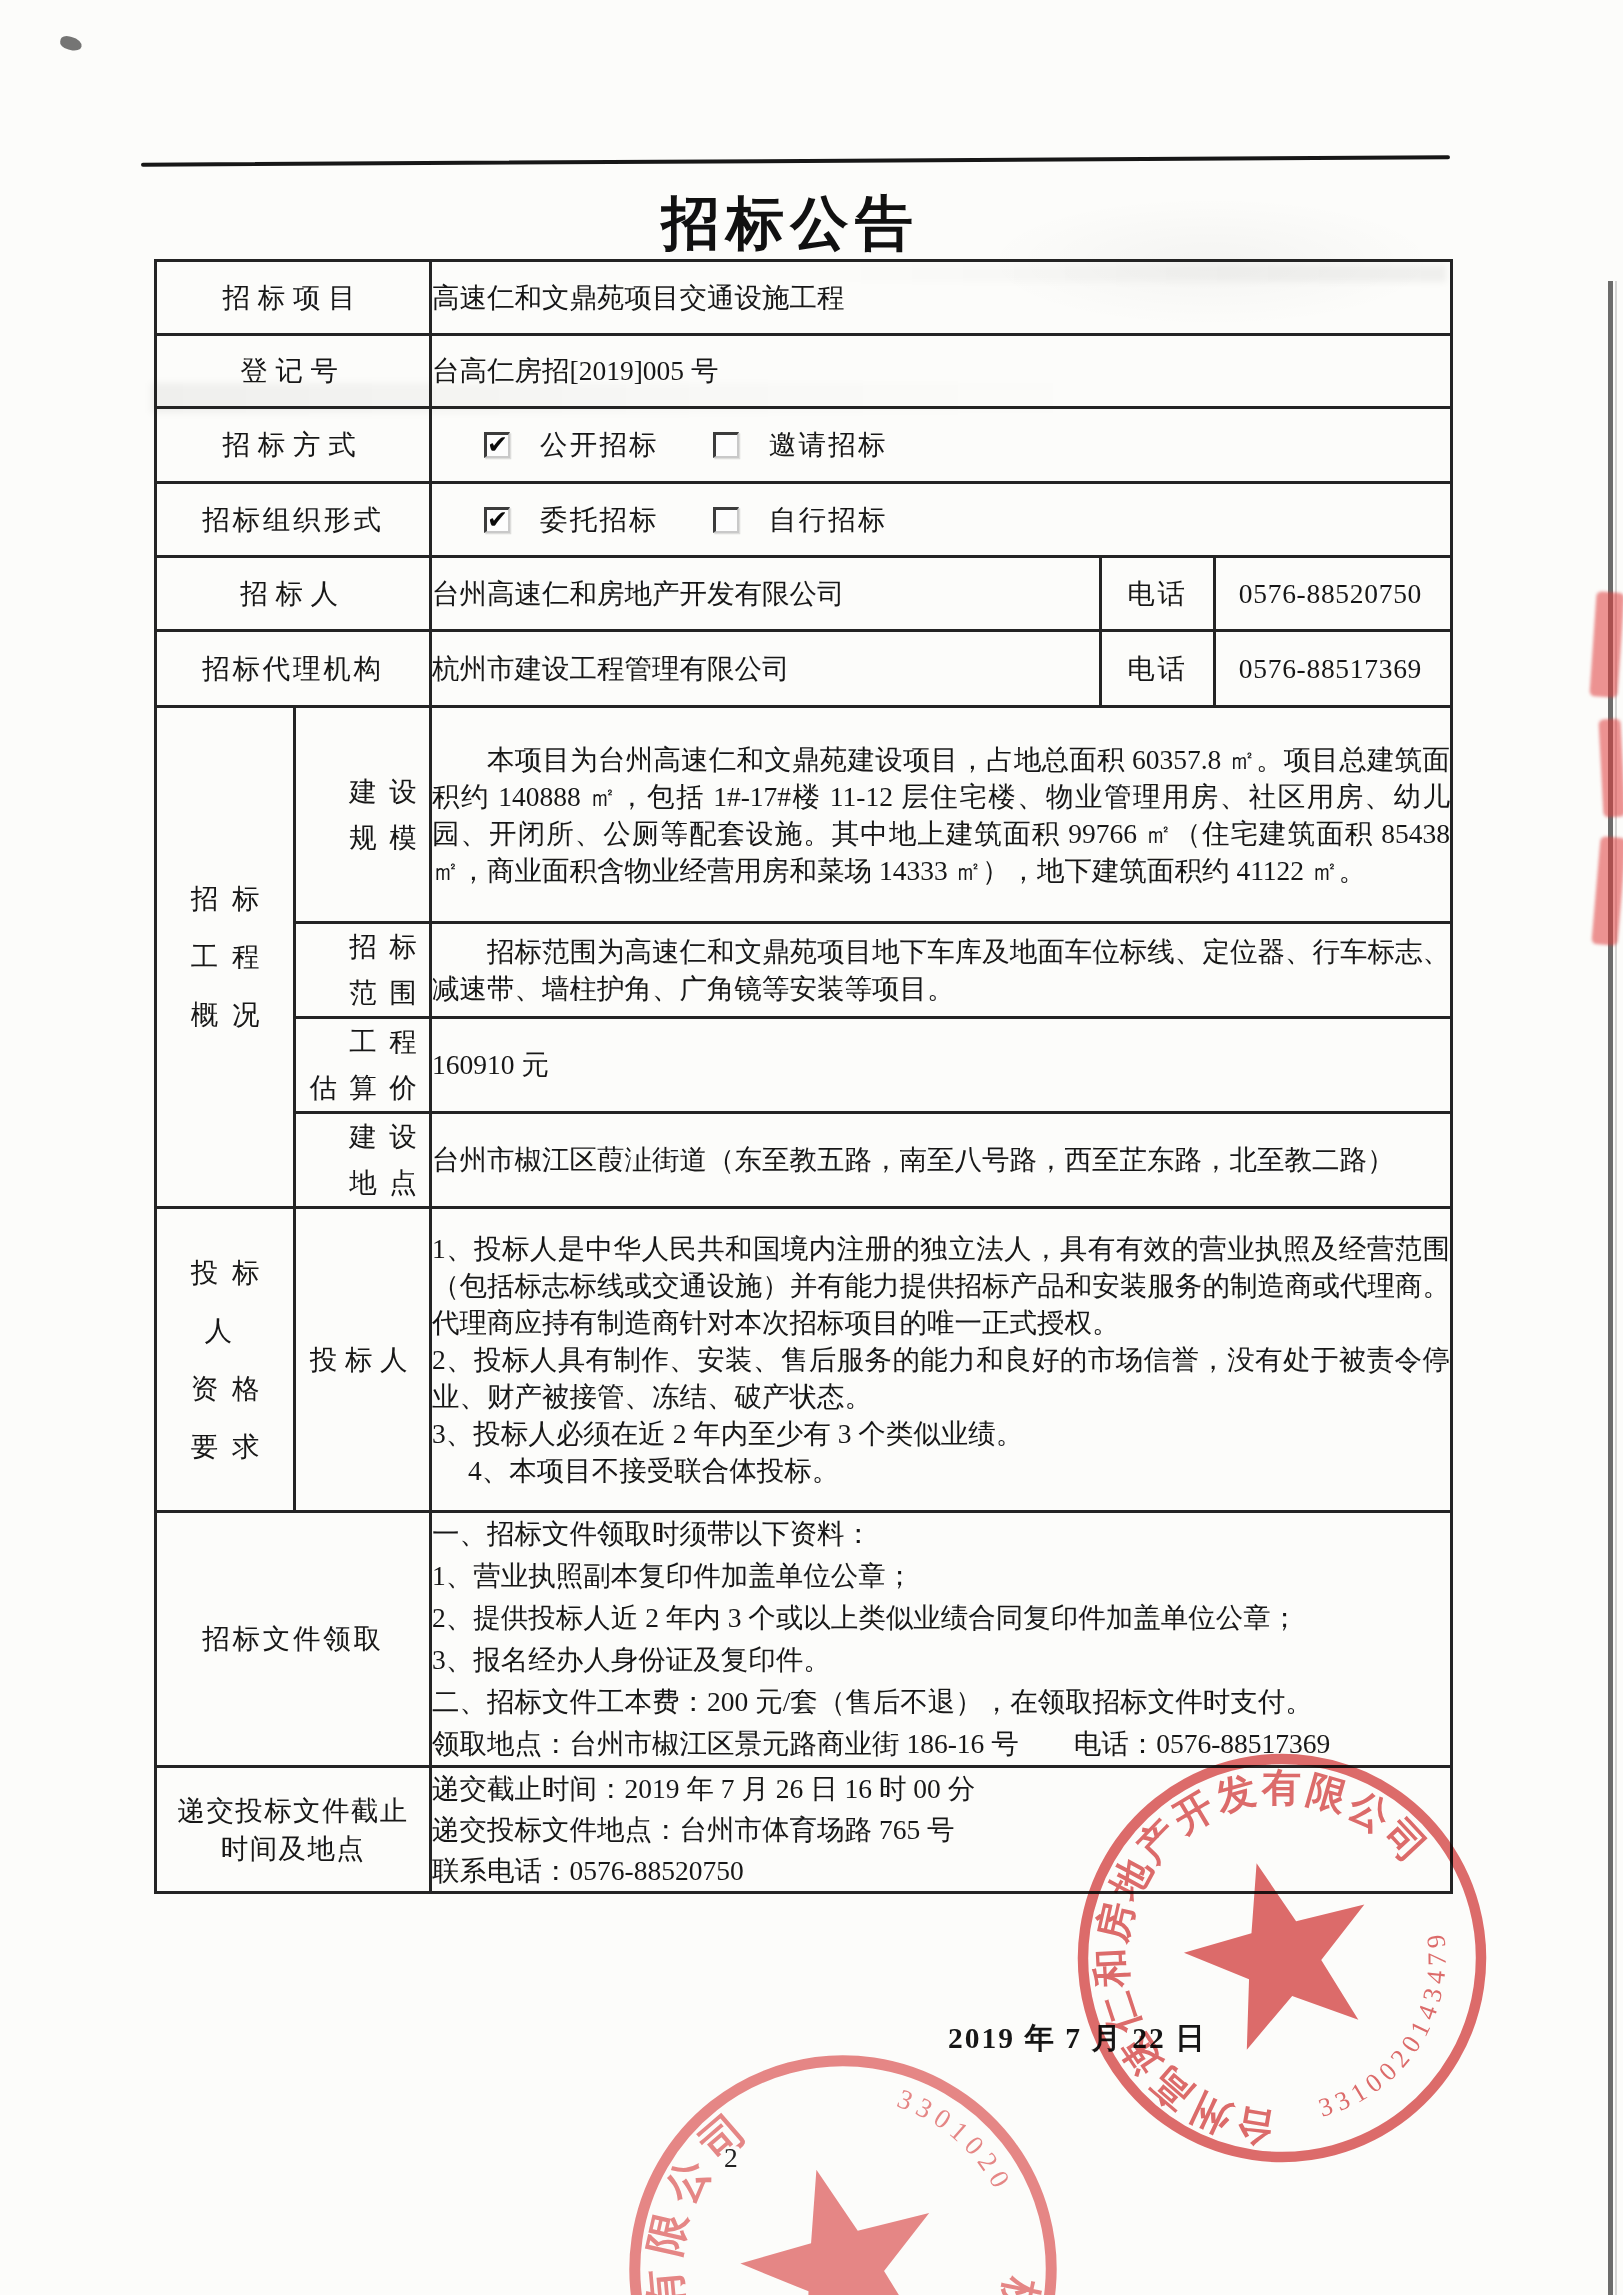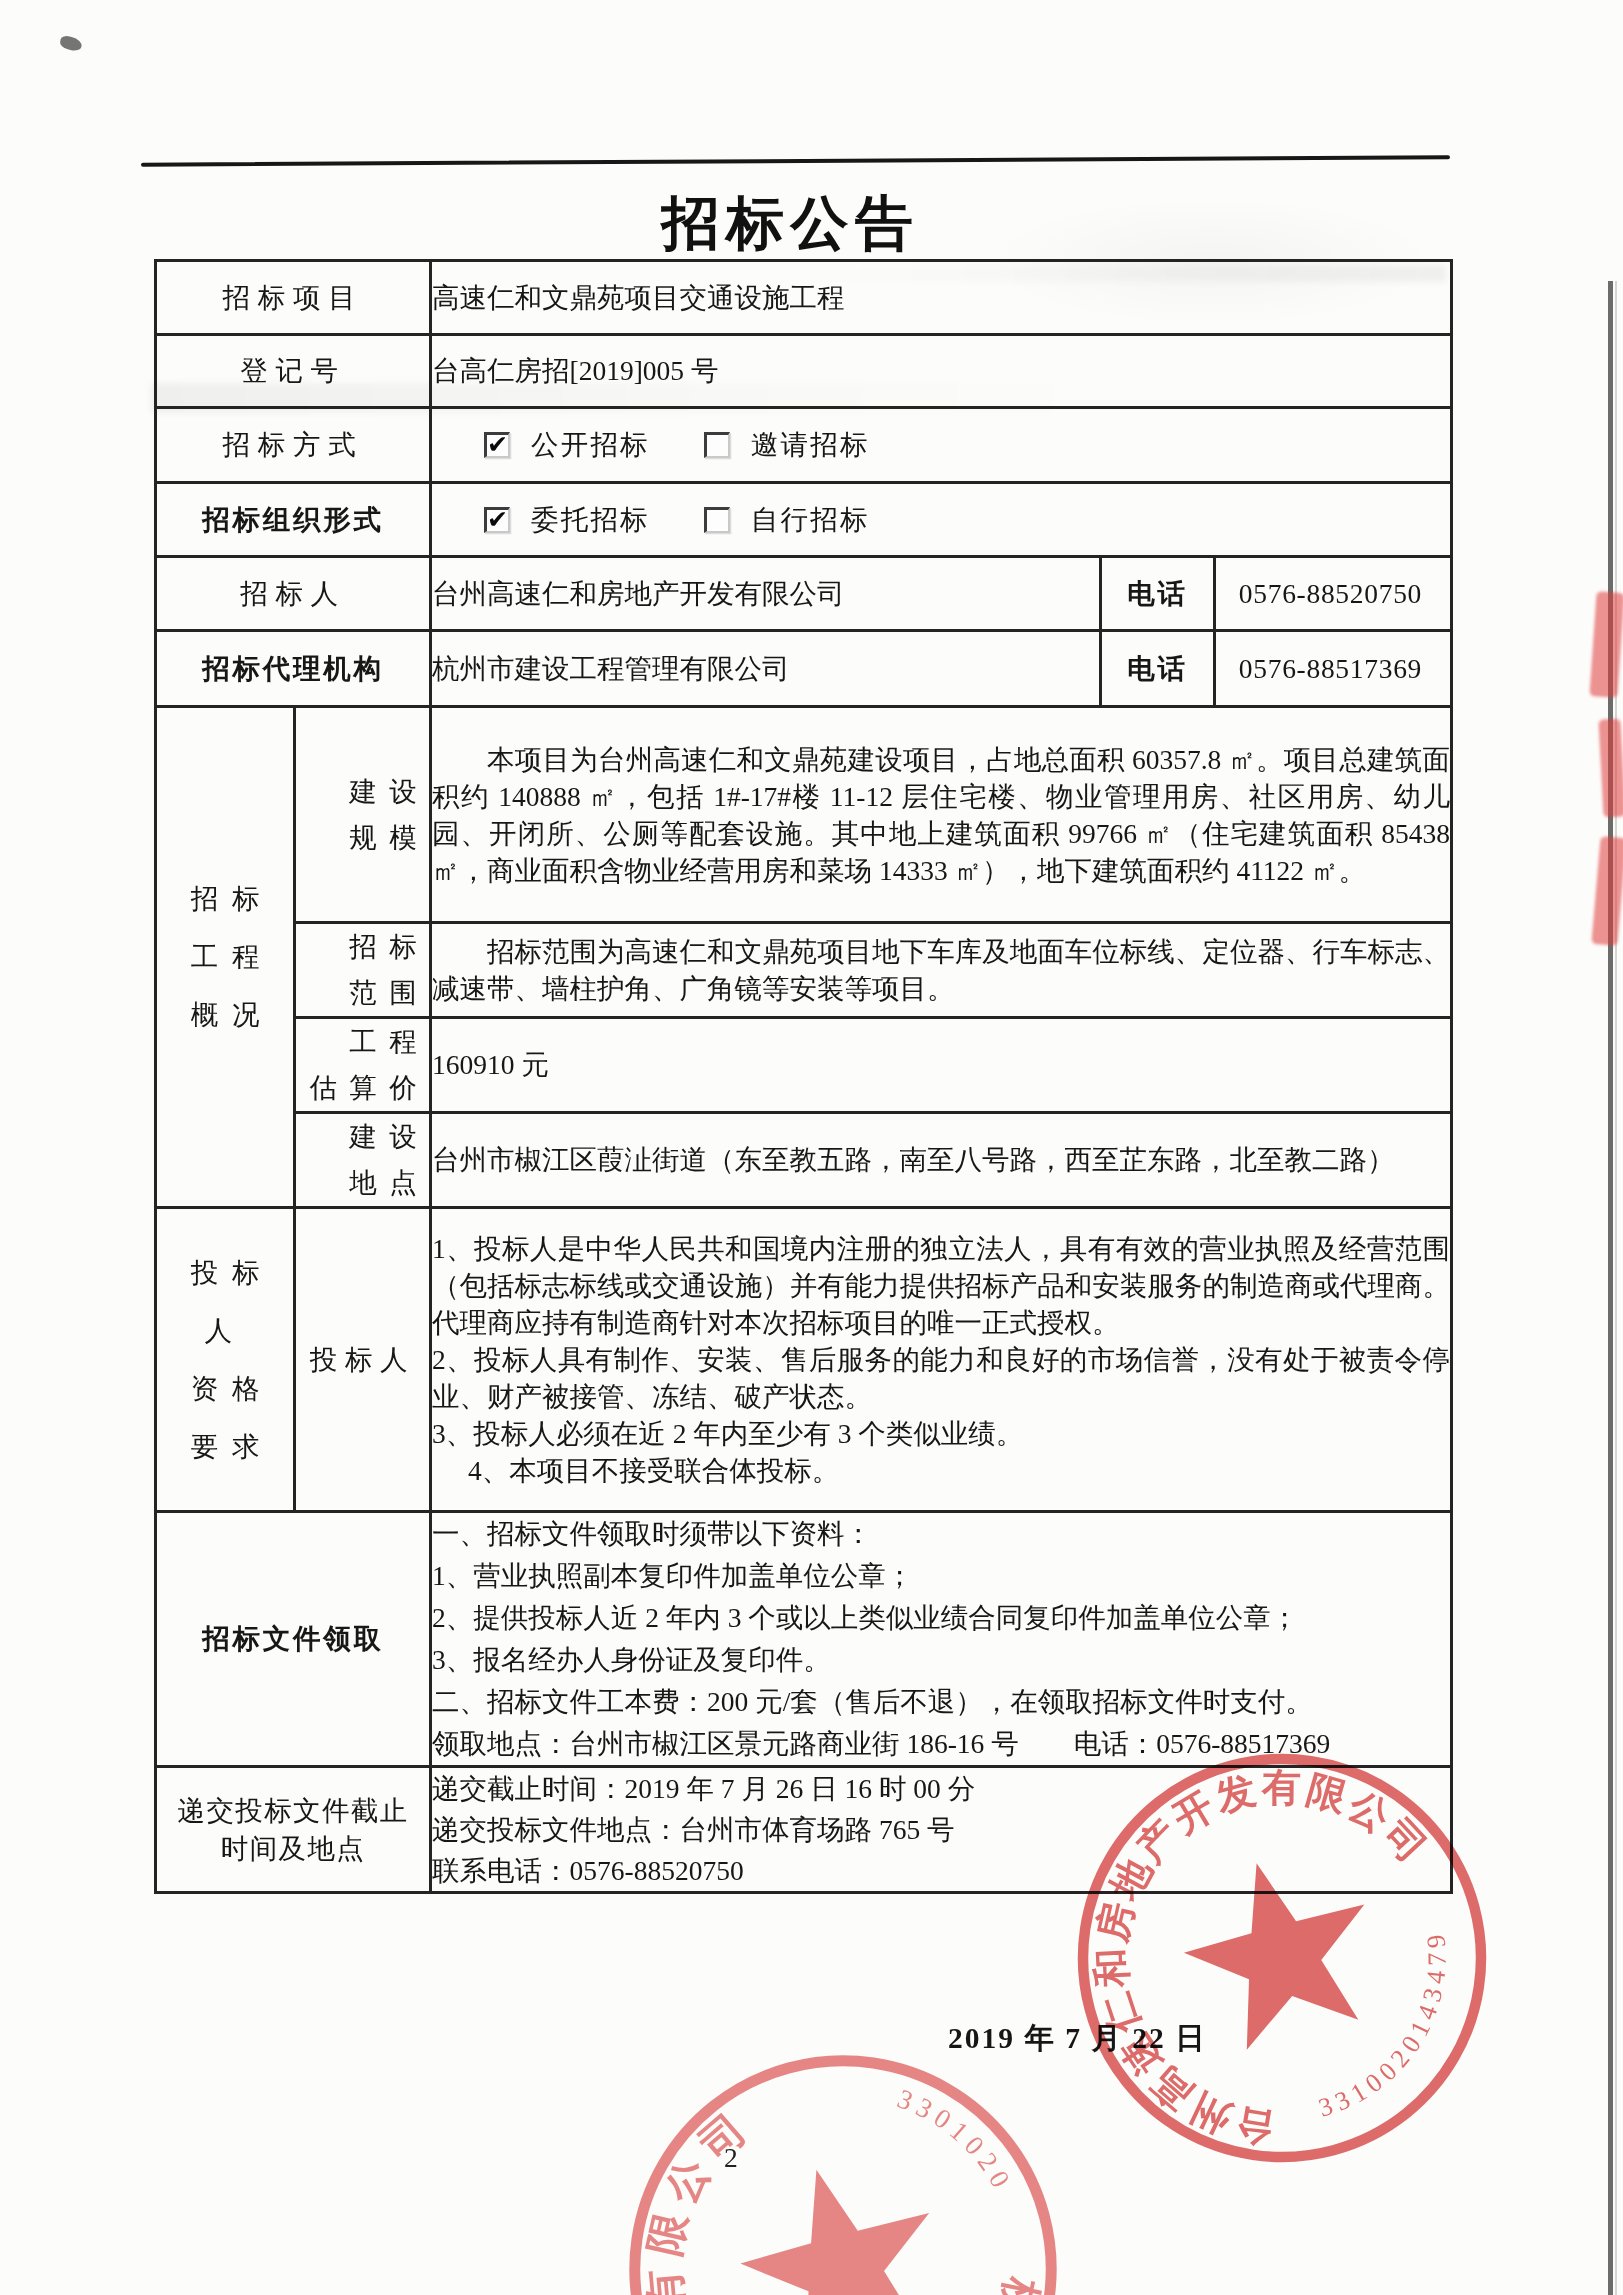--- a/index.html
+++ b/index.html
@@ -39,21 +39,21 @@
     font-size:58px;font-weight:900;letter-spacing:6.5px;color:#111;
   }
 
   .tbl-wrap{position:absolute;left:154px;top:259px;width:1296px;}
   table.tender{border-collapse:collapse;table-layout:fixed;width:1296px;}
   table.tender td{
     border:3.3px solid #242424;vertical-align:middle;
     font-size:27.5px;color:#171717;padding:0;
   }
   td.lab{text-align:center;letter-spacing:.28em;}
-  td.lab.tight{letter-spacing:.1em;font-weight:bold;}
+  td.lab.tight{letter-spacing:.1em;}
   td.val{text-align:left;padding-left:18.3px;padding-right:13px;}
   td.val.num{text-align:center;padding-left:3.9px;padding-right:9px;letter-spacing:0.7px;}
   td.content{padding:6.5px 17px 6.5px 17px;text-align:justify;line-height:37px;}
   td.content p{margin:0;}
   .indent{text-indent:55px;}
   .biglab div{line-height:58px;letter-spacing:.5em;text-indent:.5em;text-align:center;}
   .sublab div{line-height:46px;letter-spacing:.45em;text-indent:.45em;text-align:right;}
   .q-items p{margin:0 0 9.2px 0;line-height:37px;}
   .q-items p:last-child{margin-bottom:0;margin-left:36px;}
   .lines6 div{line-height:42px;}
@@ -64,21 +64,21 @@
   .opt{display:flex;align-items:center;}
   .opt + .opt{margin-left:54px;}
   .cb{
     width:26px;height:26px;box-sizing:border-box;background:#fdfdfd;
     border-top:3.3px solid #3c3c3c;border-left:3.3px solid #3c3c3c;
     border-bottom:2.6px solid #c9c9c9;border-right:2.6px solid #c9c9c9;
     box-shadow:1.3px 1.3px 0 rgba(0,0,0,.12);
     display:flex;align-items:center;justify-content:center;flex:0 0 auto;
   }
   .cb .mark{font-size:25px;font-weight:bold;color:#0a0a0a;line-height:1;transform:translateY(-1.3px);font-family:"DejaVu Sans",sans-serif;}
-  .cb-label{margin-left:21px;letter-spacing:.08em;font-family:Liberation Mono, monospace;}
+  .cb-label{margin-left:30px;letter-spacing:.08em;font-family:Liberation Mono, monospace;}
 
   .sign{position:absolute;font-size:29.5px;font-weight:600;letter-spacing:1.3px;color:#161616;}
   .sign.l1{left:793px;top:1927px;}
   .sign.l2{left:746px;top:1974px;}
   .sign.date{left:948px;top:2019px;letter-spacing:2px;}
   .pageno{position:absolute;left:724px;top:2142px;font-size:27.5px;color:#222;}
 
   .seal{position:absolute;mix-blend-mode:multiply;}
   .seal svg{overflow:visible;display:block;}
   .seal.tenderee{left:1066px;top:1742px;transform:rotate(-60deg);opacity:.84;}

